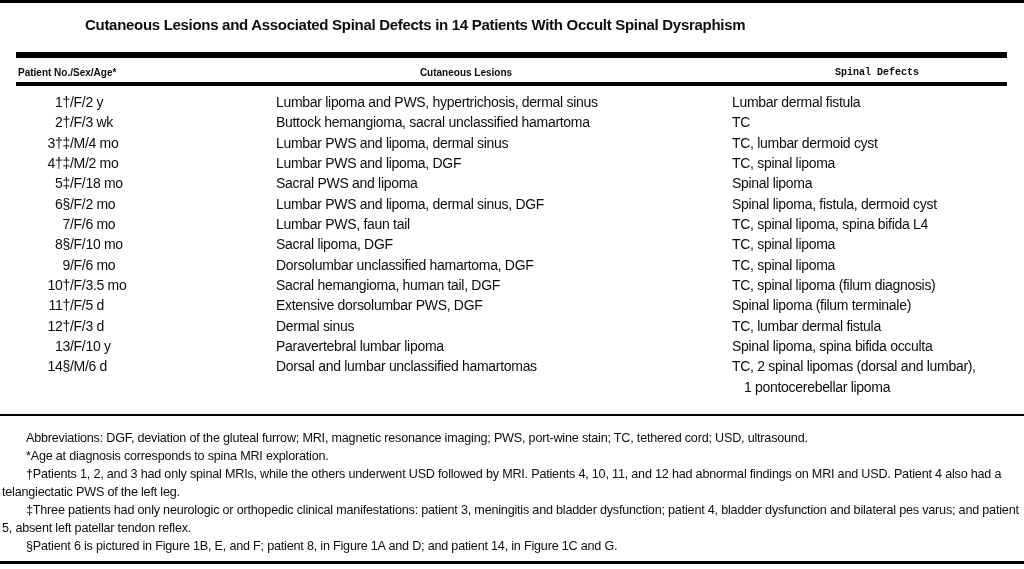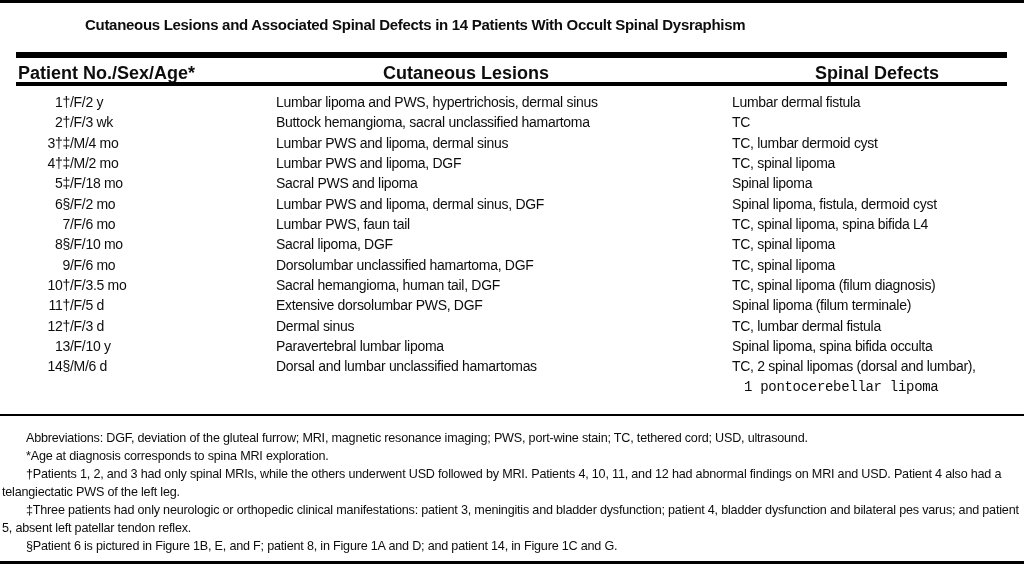--- a/index.html
+++ b/index.html
@@ -18,39 +18,39 @@
   .divider     { top: 414px; left: 0; width: 1024px; height: 2px; }
 
   .title {
     position: absolute; top: 16px; left: 85px;
     font-size: 15px; font-weight: bold; letter-spacing: -0.3px;
     white-space: nowrap;
   }
   .thick-bar { position: absolute; top: 52px; left: 16px; width: 991px; height: 6px; background: #000; }
 
   .thead { position: absolute; top: 62px; left: 0; width: 1024px; height: 22px;
-           font-size: 18px; font-weight: bold; line-height: 22px; }
+           font-size: 10px; font-weight: bold; line-height: 22px; }
   .thead .h1 { position: absolute; left: 18px; }
   .thead .h2 { position: absolute; left: 466px; transform: translateX(-50%); }
-  .thead .h3 { position: absolute; left: 877px; transform: translateX(-50%); }
+  .thead .h3 { position: absolute; left: 877px; transform: translateX(-50%); font-family: Liberation Mono, monospace; }
 
   .header-rule {
     position: absolute; top: 82px; left: 16px; width: 991px; height: 2px;
     border-top: 2px solid #000; border-bottom: 2px solid #000;
   }
 
   .tbody { position: absolute; top: 92px; left: 0; width: 1024px;
            font-size: 14px; letter-spacing: -0.3px; }
   .tr { display: flex; min-height: 20.35px; line-height: 20.35px; white-space: nowrap; }
   .td { overflow: visible; }
   .c1 { width: 276px; }
   .c1 .num { display: inline-block; width: 70px; text-align: right; }
   .c2 { width: 456px; }
   .c3 { width: 292px; }
-  .c3 .line2 { display: block; padding-left: 12px; font-family: Liberation Mono, monospace; }
+  .c3 .line2 { display: block; padding-left: 12px; }
 
   .footnotes {
     position: absolute; top: 429px; left: 2px; width: 1020px;
     font-size: 12.6px; line-height: 18px; letter-spacing: -0.2px;
   }
   .footnotes p { margin: 0; text-indent: 24px; }
 </style>
 </head>
 <body>
 

